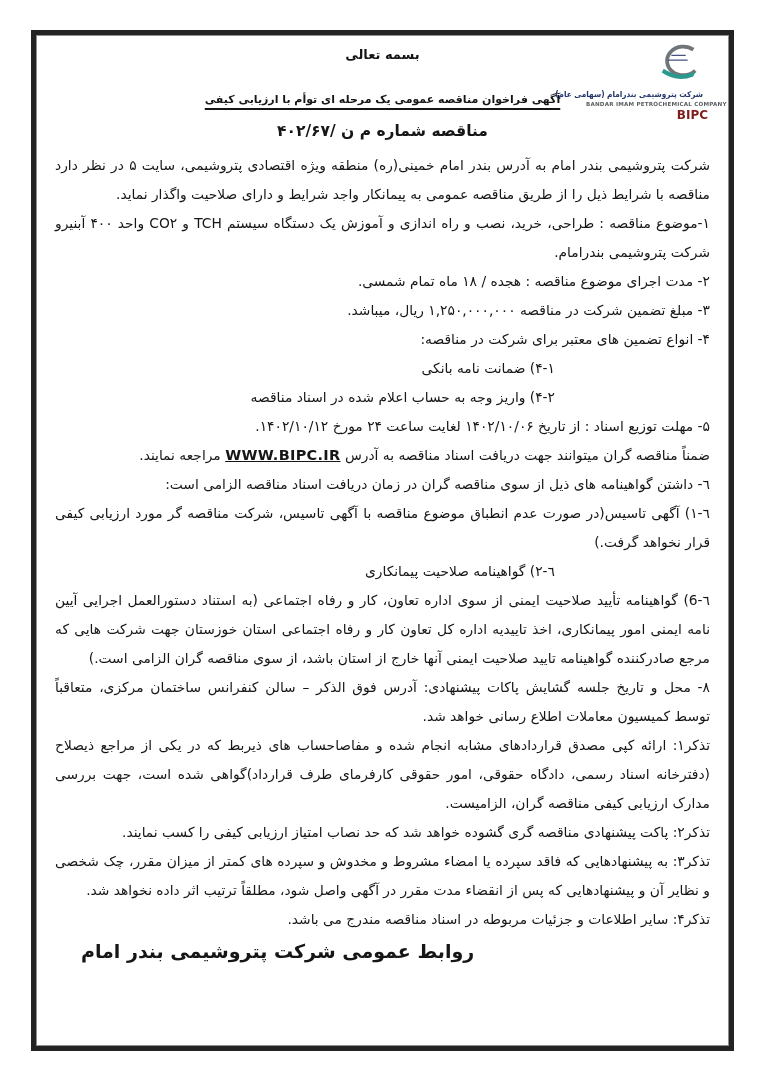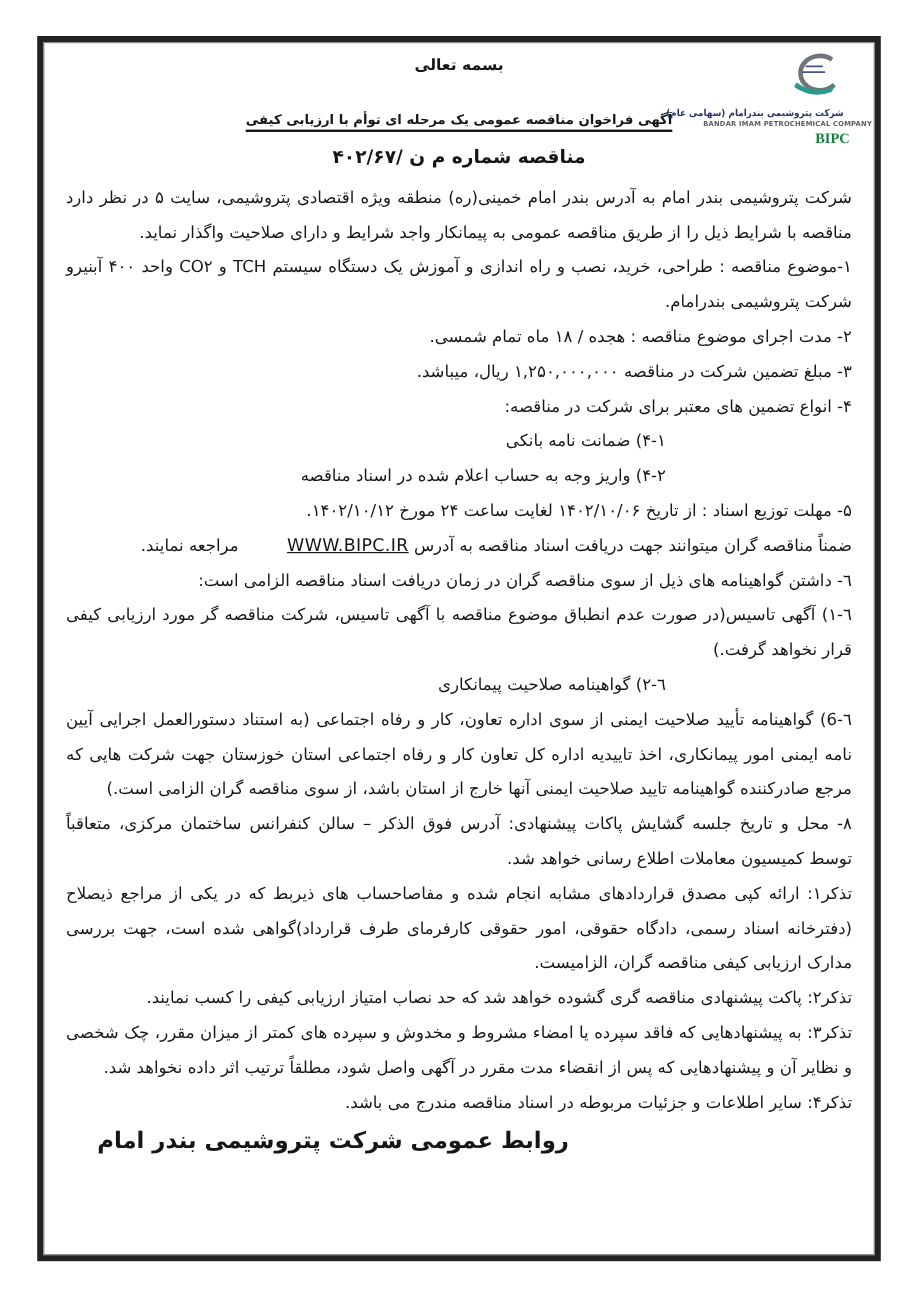--- a/index.html
+++ b/index.html
@@ -8,31 +8,31 @@
   .frame{position:absolute;left:31px;top:30px;width:703px;height:1021px;
          border:5px solid #232323;box-shadow:inset 0 0 0 1px #8f8f8f;box-sizing:border-box;
          padding:4px 19px 0 19px;}
   
   .hdr{position:relative;direction:rtl;text-align:center;}
   .logo{position:absolute;left:auto;right:2px;top:2px;width:122px;text-align:right;direction:rtl;}
   .logo-fa{font-size:8px;font-weight:700;color:#24366b;white-space:nowrap;transform:scaleX(.92);
            transform-origin:center;line-height:11px;}
   .logo-en{font-size:5.6px;font-weight:700;color:#5b5f63;letter-spacing:.2px;white-space:nowrap;
            line-height:8px;direction:ltr;}
-  .logo-abbr{font-size:12px;font-weight:700;color:#15803d;line-height:14px;direction:ltr;font-family:Liberation Serif, serif;}
+  .logo-abbr{font-size:12px;font-weight:700;color:#7f1d1d;line-height:14px;direction:ltr;}
   .besmeleh{padding-top:6px;font-size:13px;font-weight:700;line-height:20px;text-align:center;}
   .doc-title{margin-top:23px;font-size:11px;font-weight:700;line-height:24px;
              text-decoration:underline;text-underline-offset:5px;text-decoration-thickness:1.6px;}
   .tender-no{margin-top:8px;font-size:15.5px;font-weight:700;line-height:22px;}
   
   .doc-body{direction:rtl;margin-top:9px;}
   .ln{margin:0;font-size:13.8px;line-height:29px;text-align:justify;text-justify:inter-word;}
   .indent{padding-right:155px;}
   .b{font-weight:400;}
-  .url{font-weight:400;text-decoration:underline;font-size:14.5px;letter-spacing:.3px;margin-left:36px;}
+  .url{font-weight:700;text-decoration:underline;font-size:14.5px;letter-spacing:.3px;}
   .sig{margin-top:3px;font-size:19px;font-weight:700;line-height:29px;direction:rtl;
        text-align:left;padding-left:26px;}
 </style>
 </head>
 <body>
 
 <div class="page">
   <div class="frame">
 
     <div class="hdr">

